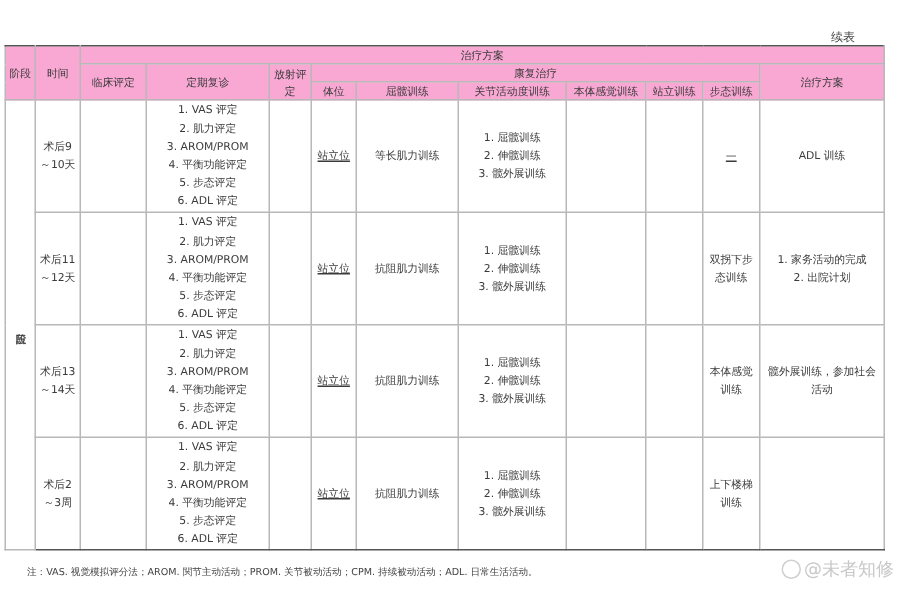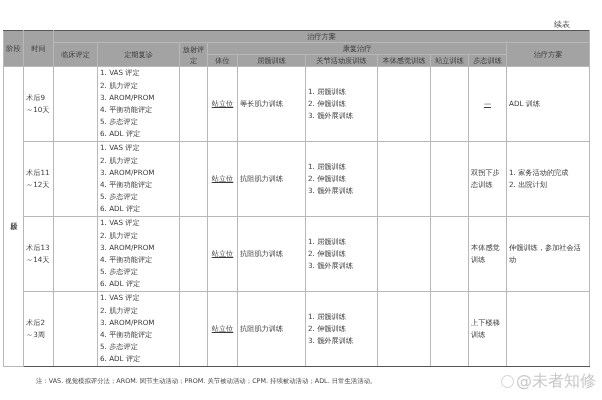--- a/index.html
+++ b/index.html
@@ -1,30 +1,30 @@
 <!DOCTYPE html>
 <html><head>
 <meta charset="utf-8">
 <style>
   html, body { margin:0; padding:0; background:#ffffff; }
   body { width:602px; height:400px; position:relative; overflow:hidden;
          font-family:"DejaVu Sans", sans-serif; color:#3a3a3a; }
   .cont { position:absolute; right:32px; top:19px; font-size:8px; color:#444; }
   table.main { position:absolute; left:3px; top:30px; width:586px; border-collapse:collapse; table-layout:fixed; font-size:7.2px; }
-  table.main td, table.main th { border:1px solid #b8b8b8; padding:0 2px; vertical-align:middle; font-weight:normal; }
-  table.main th { background:#a3a3a3; text-align:center; height:11px; line-height:11px; }
+  table.main td, table.main th { border:1px solid #b8b8b8; padding:0 2px; vertical-align:middle; font-weight:normal;text-align:center; }
+  table.main th { background:#f9a8d4; text-align:center; height:11px; line-height:11px; }
   table.main tr.h1 th { border-top:1.5px solid #555; }
   table.main td { height:74px; line-height:12.2px; }
   td.center { text-align:center;text-decoration:underline; }
   td.list div { white-space:nowrap; }
   td.stage { text-align:center; line-height:14px; }
   .vbar { border-left:1.3px solid #555 !important;margin-left:12px; }
   tr.last td { border-bottom:1.5px solid #555; }
-  .note { position:absolute; left:36px; top:377px; font-size:6.4px; color:#444; white-space:nowrap; }
-  .wm { position:absolute; right:6px; top:371px; font-size:16px; color:#c8c8c8; white-space:nowrap; }
+  .note { position:absolute; left:18px; top:377px; font-size:6.4px; color:#444; white-space:nowrap; }
+  .wm { position:absolute; right:6px; top:371px; font-size:12px; color:#c8c8c8; white-space:nowrap; }
   .wm .logo { display:inline-block; width:11px; height:11px; border:1.5px solid #cfcfcf; border-radius:50%; vertical-align:middle; margin-right:2px; }
 </style>
 </head>
 <body>
 
 <div class="cont">续表</div>
 
 <table class="main">
   <colgroup>
     <col style="width:20px">
@@ -129,21 +129,21 @@
     <td class="center">站立位</td>
     <td>抗阻肌力训练</td>
     <td class="list">
       <div>1. 屈髋训练</div>
       <div>2. 伸髋训练</div>
       <div>3. 髋外展训练</div>
     </td>
     <td></td>
     <td></td>
     <td>本体感觉训练</td>
-    <td class="vbar">伸髋训练，参加社会活动</td>
+    <td class="vbar">髋外展训练，参加社会活动</td>
   </tr>
 
   <tr class="last">
     <td>术后2～3周</td>
     <td></td>
     <td class="list">
       <div>1. VAS 评定</div>
       <div>2. 肌力评定</div>
       <div>3. AROM/PROM</div>
       <div>4. 平衡功能评定</div>

